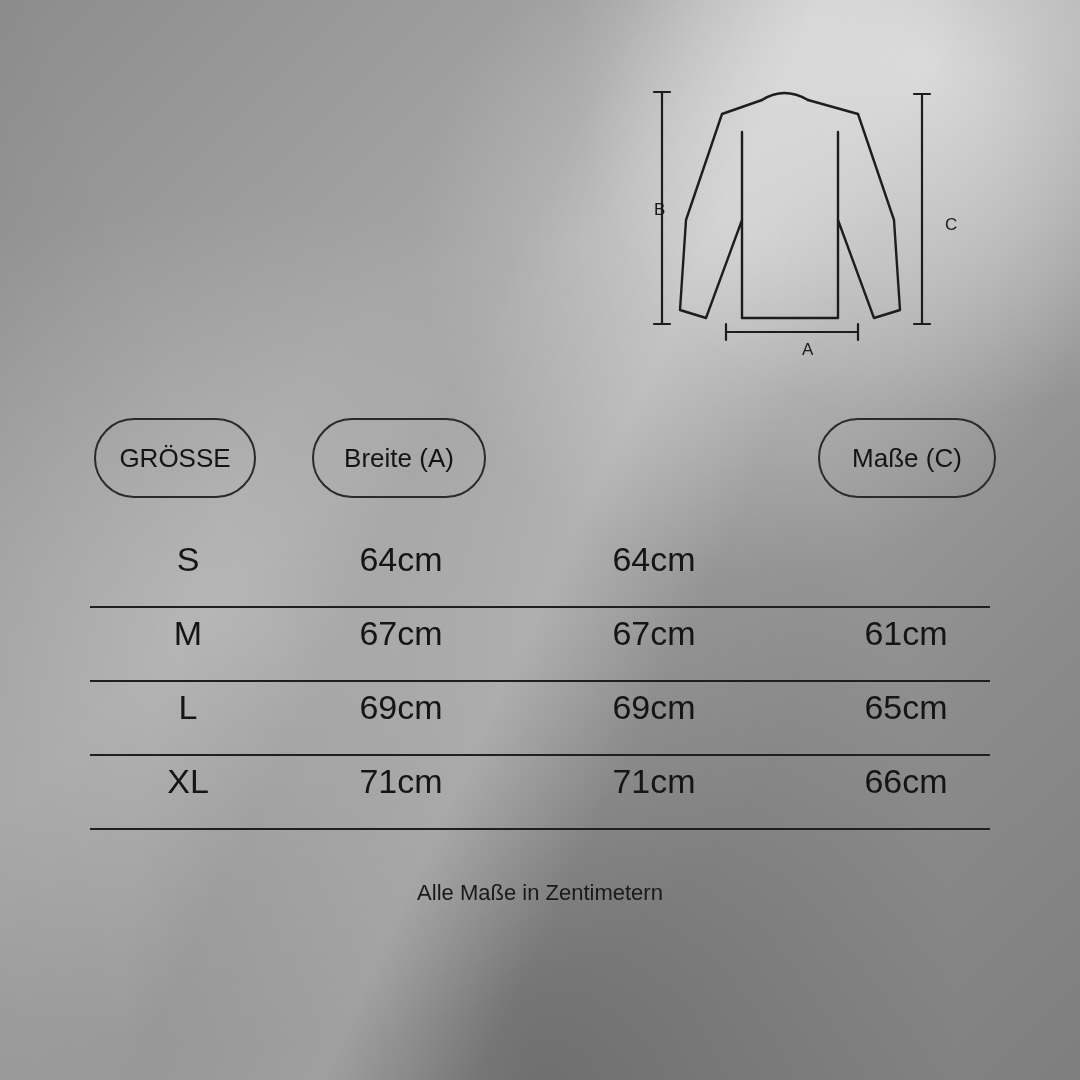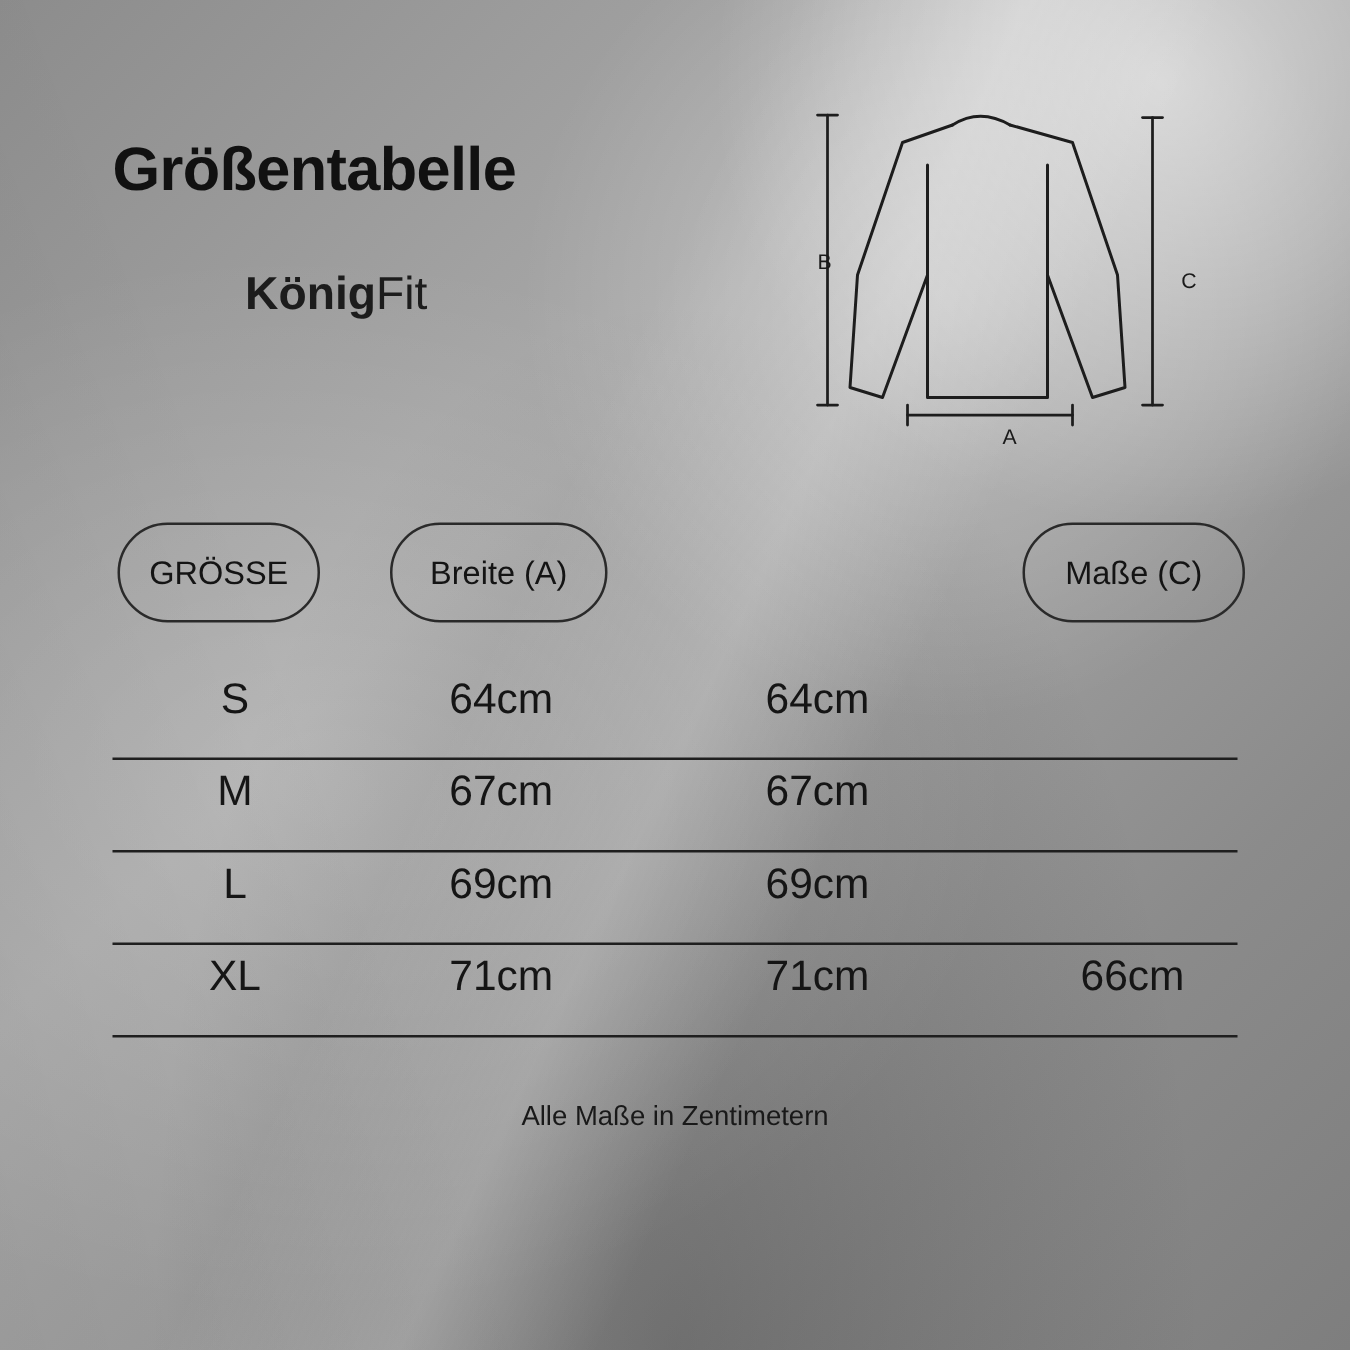--- a/index.html
+++ b/index.html
@@ -135,25 +135,21 @@
     color: #191919;
   }
 </style>
 </head>
 <body>
 
 <div id="page">
 
   <div id="sheen"></div>
 
-  <div id="title">Größentabelle</div>
-
-  <div id="brand">
-    <span class="brand-strong">König</span><span class="brand-light">Fit</span>
-  </div>
+
 
   <div id="diagram">
     <svg width="360" height="300" viewBox="0 0 360 300" fill="none" xmlns="http://www.w3.org/2000/svg">
       <g stroke="#1d1d1d" stroke-width="2.4" fill="none" stroke-linejoin="round" stroke-linecap="round">
 
         <path d="M112 30 q22 -14 46 0"></path>
 
         <path d="M112 30
                  L72 44
                  L36 150
@@ -207,26 +203,28 @@
     <div class="row">
       <div class="cell cell-size">S</div>
       <div class="cell cell-a">64cm</div>
       <div class="cell cell-b">64cm</div>
     </div>
 
     <div class="row">
       <div class="cell cell-size">M</div>
       <div class="cell cell-a">67cm</div>
       <div class="cell cell-b">67cm</div>
+      <div class="cell cell-c">61cm</div>
     </div>
 
     <div class="row">
       <div class="cell cell-size">L</div>
       <div class="cell cell-a">69cm</div>
       <div class="cell cell-b">69cm</div>
+      <div class="cell cell-c">65cm</div>
     </div>
 
     <div class="row">
       <div class="cell cell-size">XL</div>
       <div class="cell cell-a">71cm</div>
       <div class="cell cell-b">71cm</div>
       <div class="cell cell-c">66cm</div>
     </div>
 
   </div>

